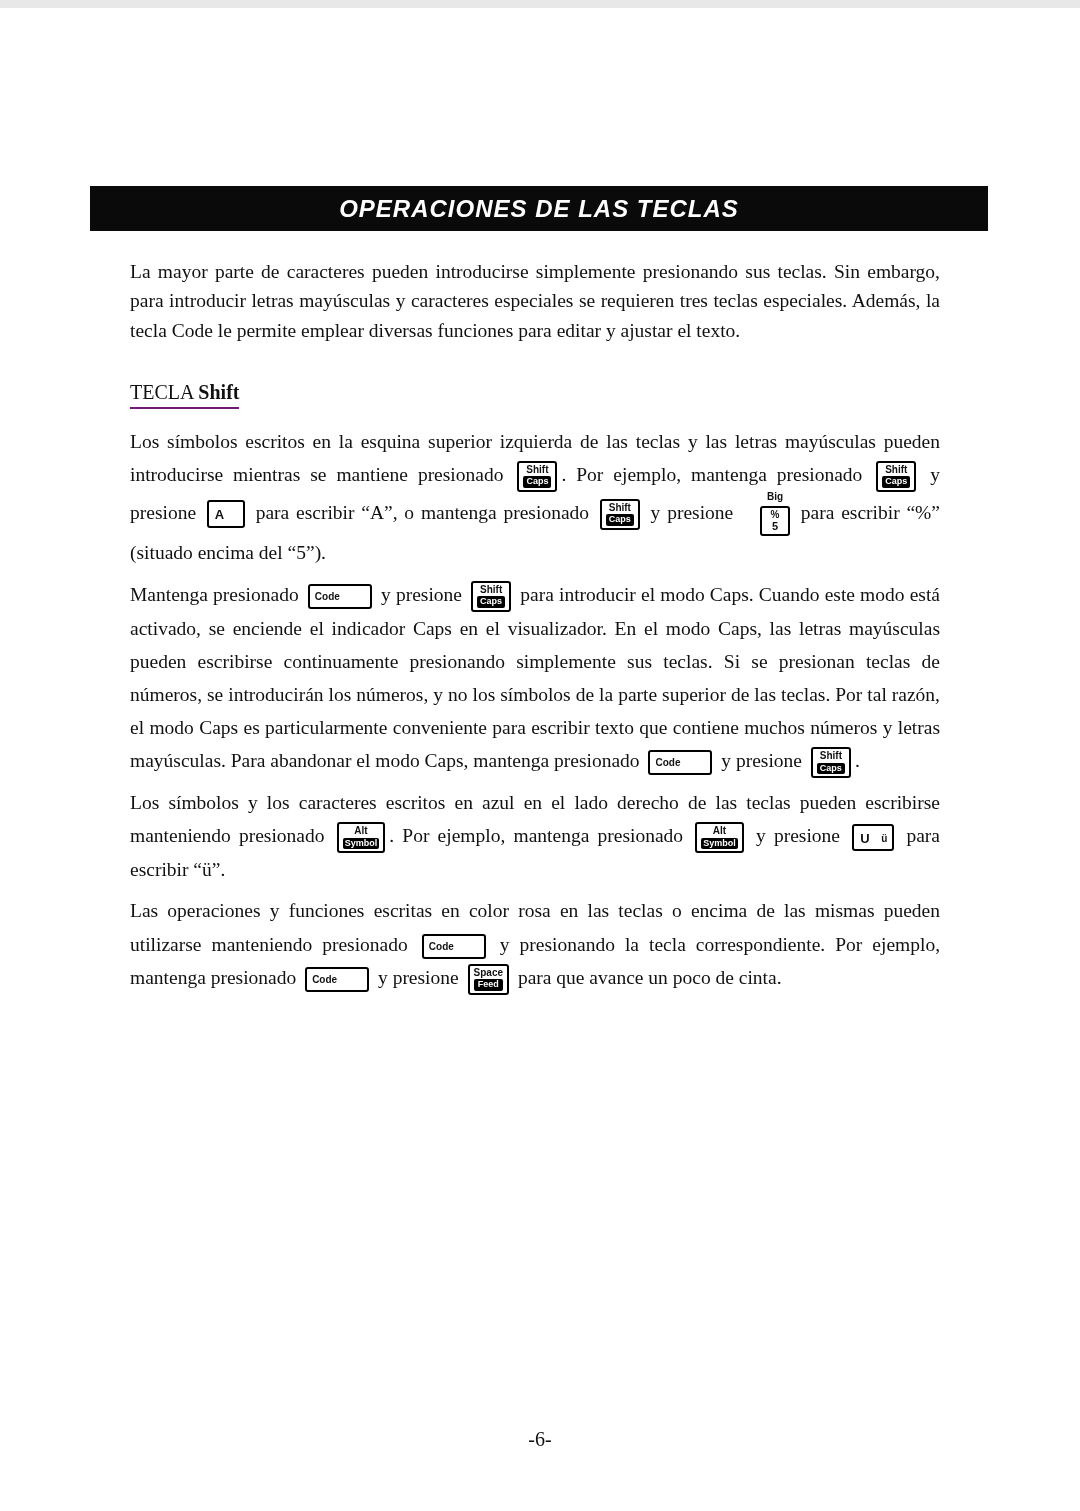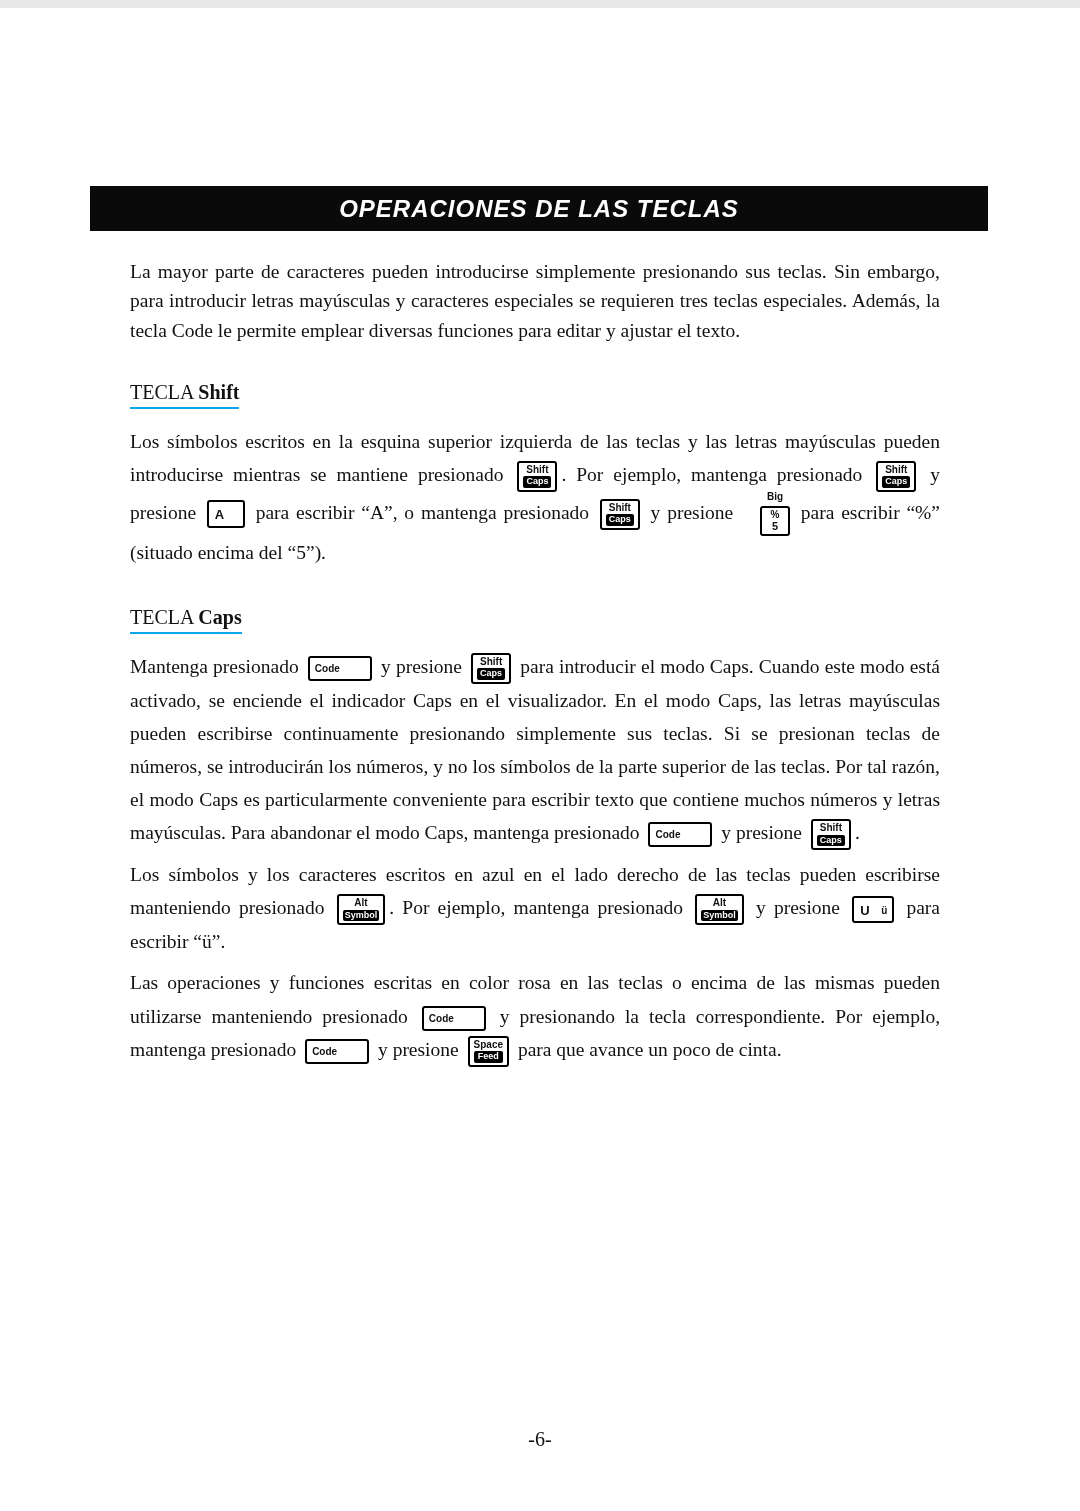--- a/index.html
+++ b/index.html
@@ -36,21 +36,21 @@
     margin:0 0 8px 0;
   }
   .para.keyed{line-height:1.7;}
   .sec-title{
     font-size:20px;
     font-weight:normal;
     margin:36px 0 16px 0;
   }
   .sec-title .underline{
     display:inline-block;
-    border-bottom:2px solid #0ea5e9;
+    border-bottom:2px solid #701a75;
     padding-bottom:3px;
   }
   .sec-title .t-bold{font-weight:bold;}
   
   .key{
     display:inline-block;vertical-align:middle;
     border:2px solid #000;border-radius:3px;background:#fff;
     font-family:"Liberation Sans", sans-serif;
     margin:0 4px;box-sizing:border-box;
   }
@@ -89,21 +89,20 @@
   </div>
 
   <div class="content">
 
     <p class="para"><span>La mayor parte de caracteres pueden introducirse simplemente presionando sus teclas. Sin embargo, para introducir letras mayúsculas y caracteres especiales se requieren tres teclas especiales. Además, la tecla Code le permite emplear diversas funciones para editar y ajustar el texto.</span></p>
 
     <h3 class="sec-title"><span class="underline"><span class="t-norm">TECLA </span><span class="t-bold">Shift</span></span></h3>
 
     <p class="para keyed"><span>Los símbolos escritos en la esquina superior izquierda de las teclas y las letras mayúsculas pueden introducirse mientras se mantiene presionado </span><span class="key key-stack"><span class="kt">Shift</span><span class="kb">Caps</span></span><span>. Por ejemplo, mantenga presionado </span><span class="key key-stack"><span class="kt">Shift</span><span class="kb">Caps</span></span><span> y presione </span><span class="key key-a"><span class="kl">A</span></span><span> para escribir “A”, o mantenga presionado </span><span class="key key-stack"><span class="kt">Shift</span><span class="kb">Caps</span></span><span> y presione </span><span class="keywrap"><span class="above">Big</span><span class="key key-pct"><span class="kt">%</span><span class="kb">5</span></span></span><span> para escribir “%” (situado encima del “5”).</span></p>
 
-    <h3 class="sec-title"><span class="underline"><span class="t-norm">TECLA </span><span class="t-bold">Caps</span></span></h3>
 
     <p class="para keyed"><span>Mantenga presionado </span><span class="key key-code"><span class="kl">Code</span></span><span> y presione </span><span class="key key-stack"><span class="kt">Shift</span><span class="kb">Caps</span></span><span> para introducir el modo Caps. Cuando este modo está activado, se enciende el indicador Caps en el visualizador. En el modo Caps, las letras mayúsculas pueden escribirse continuamente presionando simplemente sus teclas. Si se presionan teclas de números, se introducirán los números, y no los símbolos de la parte superior de las teclas. Por tal razón, el modo Caps es particularmente conveniente para escribir texto que contiene muchos números y letras mayúsculas. Para abandonar el modo Caps, mantenga presionado </span><span class="key key-code"><span class="kl">Code</span></span><span> y presione </span><span class="key key-stack"><span class="kt">Shift</span><span class="kb">Caps</span></span><span>.</span></p>
 
 
     <p class="para keyed"><span>Los símbolos y los caracteres escritos en azul en el lado derecho de las teclas pueden escribirse manteniendo presionado </span><span class="key key-stack"><span class="kt">Alt</span><span class="kb">Symbol</span></span><span>. Por ejemplo, mantenga presionado </span><span class="key key-stack"><span class="kt">Alt</span><span class="kb">Symbol</span></span><span> y presione </span><span class="key key-u"><span class="kl">U</span><span class="ka">ü</span></span><span> para escribir “ü”.</span></p>
 
 
     <p class="para keyed"><span>Las operaciones y funciones escritas en color rosa en las teclas o encima de las mismas pueden utilizarse manteniendo presionado </span><span class="key key-code"><span class="kl">Code</span></span><span> y presionando la tecla correspondiente. Por ejemplo, mantenga presionado </span><span class="key key-code"><span class="kl">Code</span></span><span> y presione </span><span class="key key-stack"><span class="kt">Space</span><span class="kb">Feed</span></span><span> para que avance un poco de cinta.</span></p>
 
   </div>

